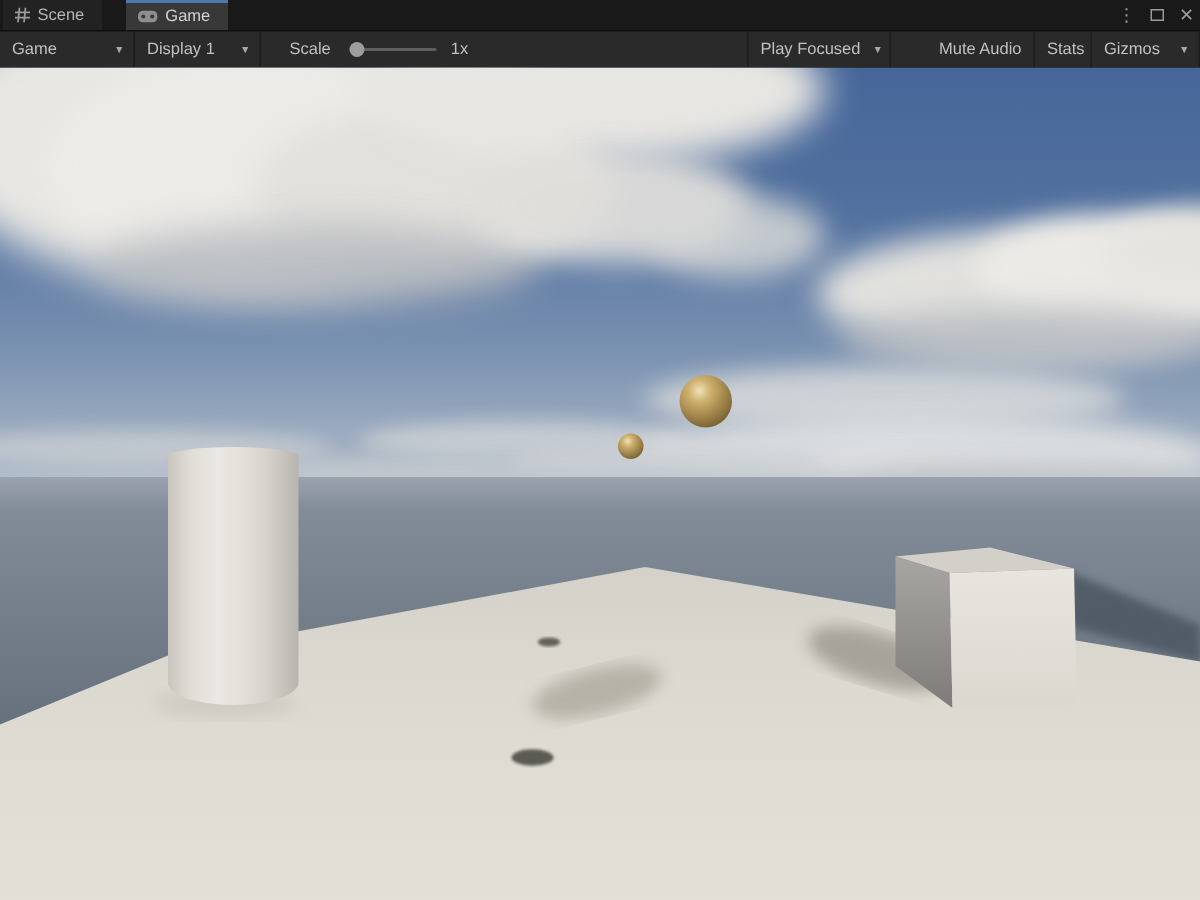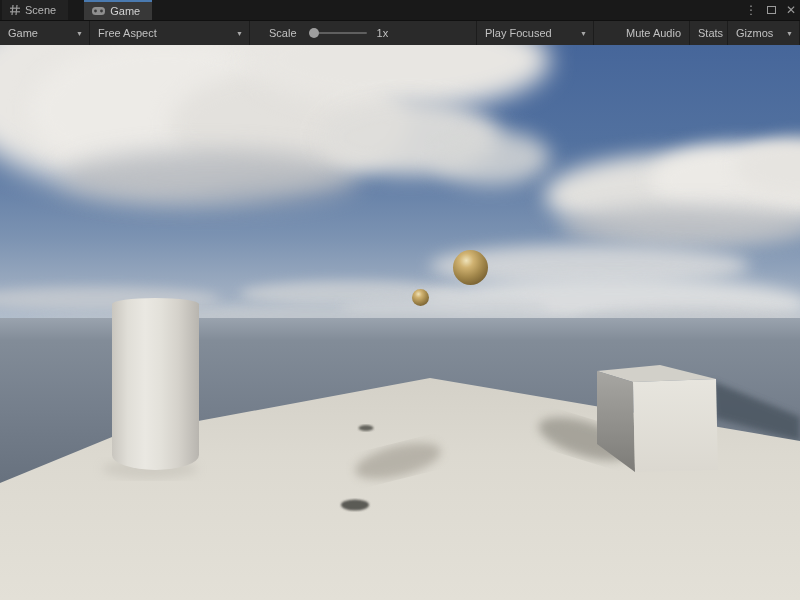--- a/index.html
+++ b/index.html
@@ -22,21 +22,21 @@
   
   .toolbar { height:25px; background:#2a2a2a; border-top:1px solid #101010;
     display:flex; align-items:stretch; color:#c1c1c1; font-size:11px; }
   .tb-item { display:flex; align-items:center; border-right:1px solid #1c1c1c;
     padding:0 6px; white-space:nowrap; }
   .tb-item .lbl { padding:0 2px; }
   .spread { justify-content:space-between; }
   .chev { font-size:7px; color:#a8a8a8; padding-left:6px; }
   .w-game { width:90px; } .w-display { width:84px; } .w-aspect { width:160px; }
   .w-scale { flex:1 1 auto; border-right:none;margin-left:11px; }
-  .w-play { width:118px; border-left:1px solid #1c1c1c; } .w-mute { width:72px; justify-content:center;margin-left:24px; }
+  .w-play { width:96px; border-left:1px solid #1c1c1c; } .w-mute { width:72px; justify-content:center;margin-left:24px; }
   .w-stats { width:38px; justify-content:flex-start; } .w-gizmos { width:72px; }
   .scale-track { width:58px; height:2px; background:#5f5f5f; margin:0 8px 0 10px;
     position:relative; border-radius:1px; }
   .scale-knob { width:10px; height:10px; border-radius:50%; background:#9e9e9e;
     position:absolute; left:0; top:-4px; }
 
   
   .viewport { position:relative; width:800px; height:555px; overflow:hidden; }
   .sky { position:absolute; left:0; top:0; width:800px; height:276px;
     background:linear-gradient(#46669a 0%, #52719f 35%, #7c93b2 70%, #a3b1c3 92%, #b3bfcd 100%);
@@ -86,22 +86,22 @@
       <span class="maxbox"></span>
       <span class="glyph">✕</span>
     </div>
   </div>
 
   <div class="toolbar">
     <div class="tb-item spread w-game">
       <span class="lbl">Game</span>
       <span class="chev">▼</span>
     </div>
-    <div class="tb-item spread w-aspect">
-      <span class="lbl">Free Aspect</span>
+    <div class="tb-item spread w-display">
+      <span class="lbl">Display 1</span>
       <span class="chev">▼</span>
     </div>
     <div class="tb-item w-scale">
       <span class="lbl">Scale</span>
       <span class="scale-track">
         <span class="scale-knob"></span>
       </span>
       <span class="lbl">1x</span>
     </div>
     <div class="tb-item spread w-play">

